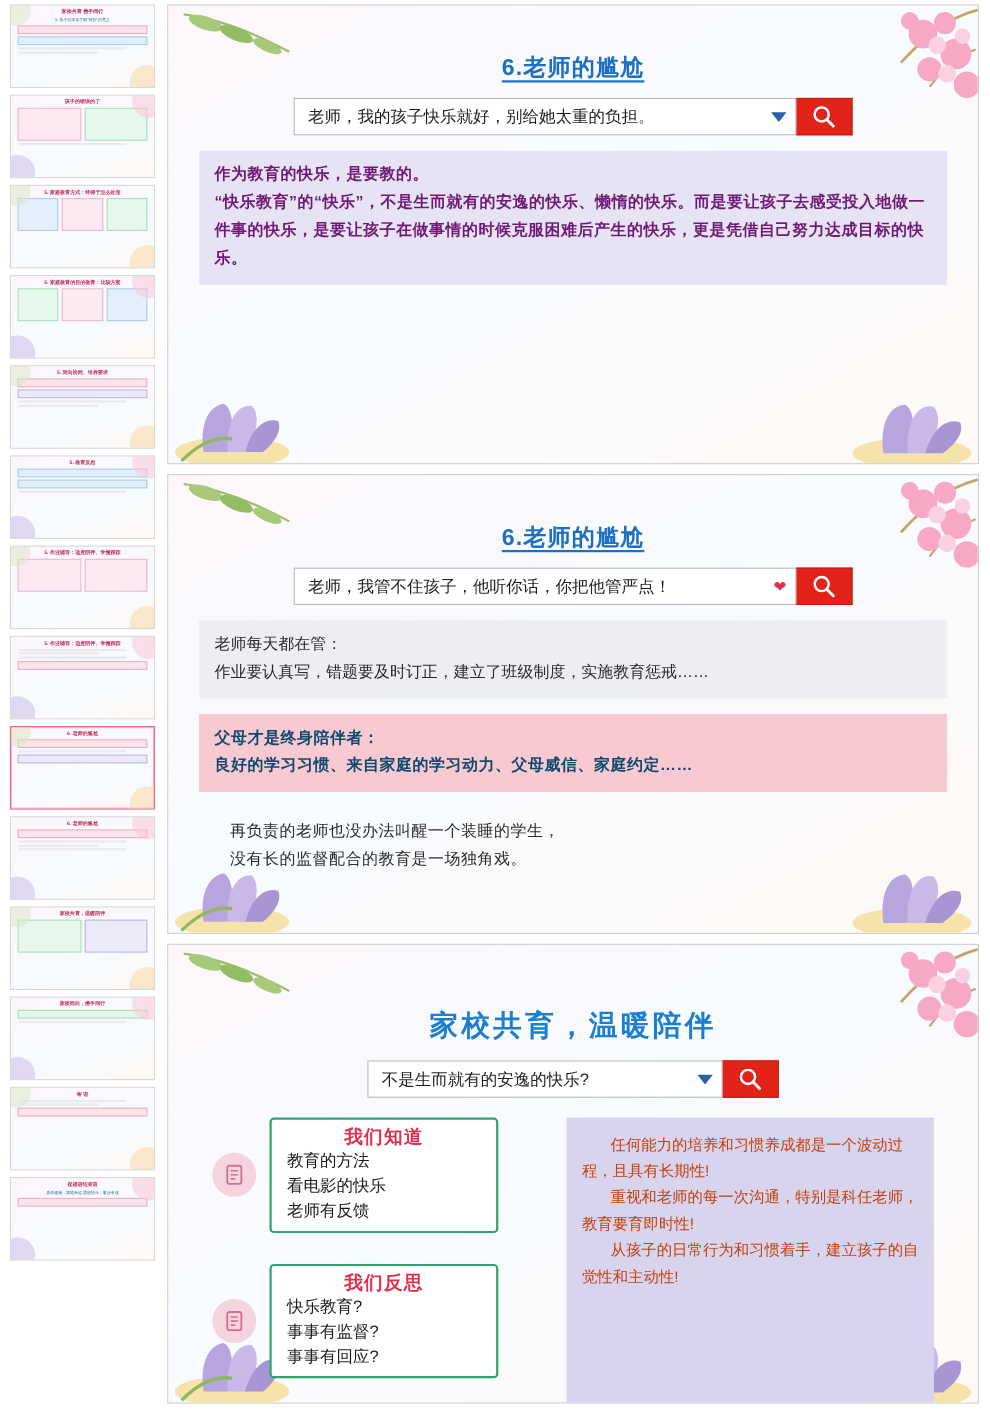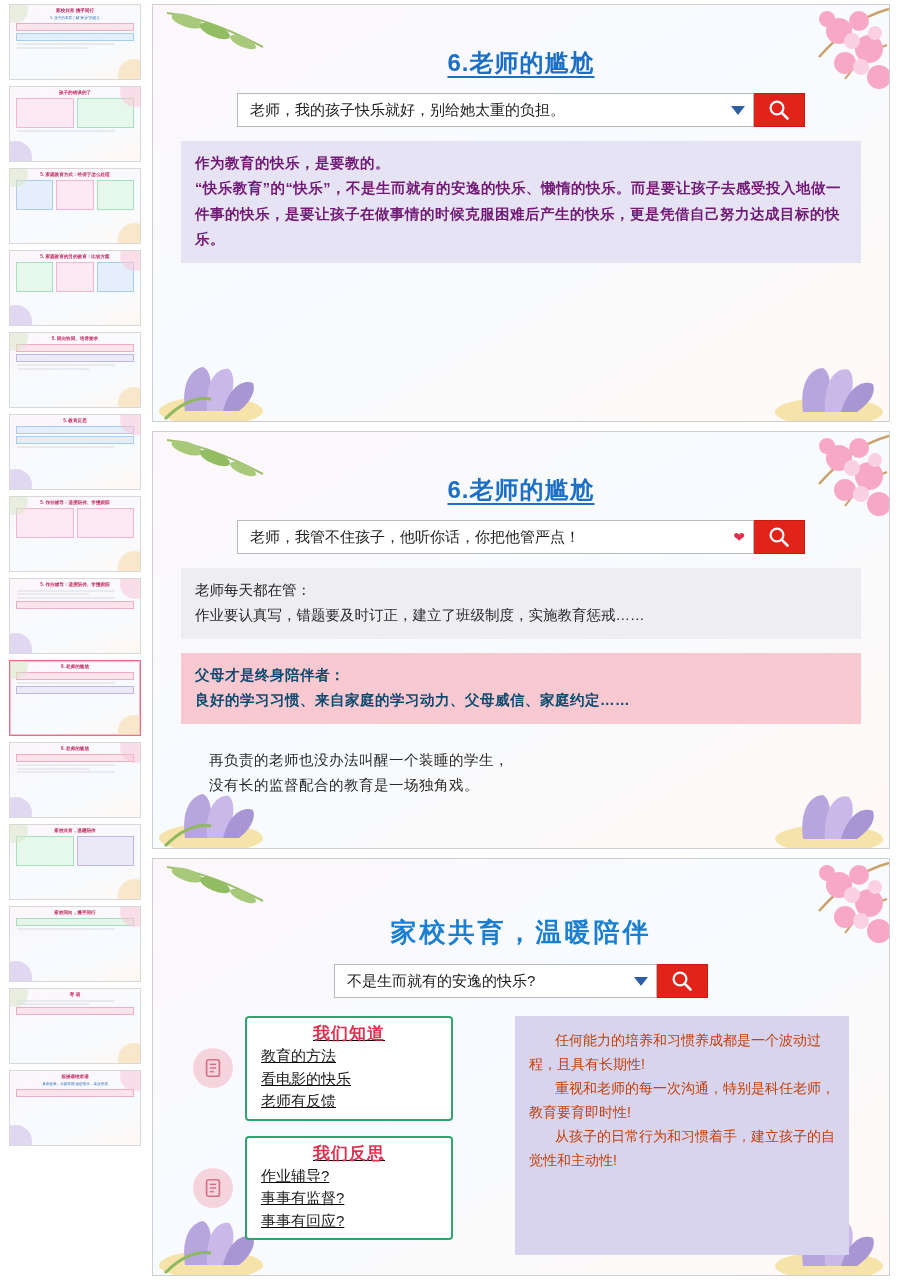--- a/index.html
+++ b/index.html
@@ -106,21 +106,21 @@
   .deco.leaf-tl { left: 6px; top: 2px; }
   .deco.flower-tr { right: 0px; top: 0px; }
   .deco.flower-bl { left: 2px; bottom: -6px; }
   .deco.flower-br { right: 2px; bottom: -8px; }
 
   .slide-title {
     position: relative;
     text-align: center;
     color: #1b6fc4;
     font-weight: bold;
-    font-size: 24px;
+    font-size: 21px;
     letter-spacing: 1px;
     padding-top: 42px;
     text-decoration: underline;
     text-underline-offset: 5px;
   }
   .slide-title.big {
     color: #1b7fd0;
     font-size: 26px;
     text-decoration: none;
     padding-top: 56px;
@@ -129,21 +129,21 @@
 
   
   .searchbar {
     position: relative;
     margin: 14px auto 0 auto;
     display: flex;
     align-items: stretch;
     height: 34px;
     width: 520px;
   }
-  .searchbar.wide { width: 568px; }
+  .searchbar.wide { width: 508px; }
   .searchbar.mid { width: 374px; }
   .search-input {
     flex: 1;
     border: 1px solid #b9b9b9;
     background: #ffffff;
     display: flex;
     align-items: center;
     padding: 0 8px 0 12px;
     font-size: 15px;
     color: #1e1e1e;
@@ -189,21 +189,21 @@
   .block.plain p { text-indent: 14px; letter-spacing: .5px; }
 
   
   .s3-body {
     position: relative;
     margin: 18px 40px 0 40px;
     display: flex;
     gap: 22px;
   }
   .s3-left { width: 300px; }
-  .card-row { display: flex; align-items: center; gap: 12px; margin-bottom: 15px; text-decoration: underline; }
+  .card-row { display: flex; align-items: center; gap: 12px; margin-bottom: 28px; }
   .card-icon {
     width: 40px; height: 40px; border-radius: 50%;
     background: #f6d4de;
     display: flex; align-items: center; justify-content: center;
     flex: none;
   }
   .card-icon svg { display: block; }
   .card-box {
     border: 2px solid #30a46c;
     border-radius: 4px;
@@ -588,21 +588,21 @@
             <div class="card-icon">
               <svg width="22" height="22" viewBox="0 0 24 24">
                 <rect x="5" y="3" width="14" height="18" rx="2" fill="none" stroke="#d36f8e" stroke-width="1.8"></rect>
                 <line x1="8.5" y1="8" x2="15.5" y2="8" stroke="#d36f8e" stroke-width="1.6"></line>
                 <line x1="8.5" y1="12" x2="15.5" y2="12" stroke="#d36f8e" stroke-width="1.6"></line>
                 <line x1="8.5" y1="16" x2="13" y2="16" stroke="#d36f8e" stroke-width="1.6"></line>
               </svg>
             </div>
             <div class="card-box">
               <div class="card-head">我们反思</div>
-              <div class="card-line">作业辅导?</div>
+              <div class="card-line">快乐教育?</div>
               <div class="card-line">事事有监督?</div>
               <div class="card-line">事事有回应?</div>
             </div>
           </div>
 
         </div>
 
         <div class="s3-right">
           <p>任何能力的培养和习惯养成都是一个波动过程，且具有长期性!</p>
           <p>重视和老师的每一次沟通，特别是科任老师，教育要育即时性!</p>

